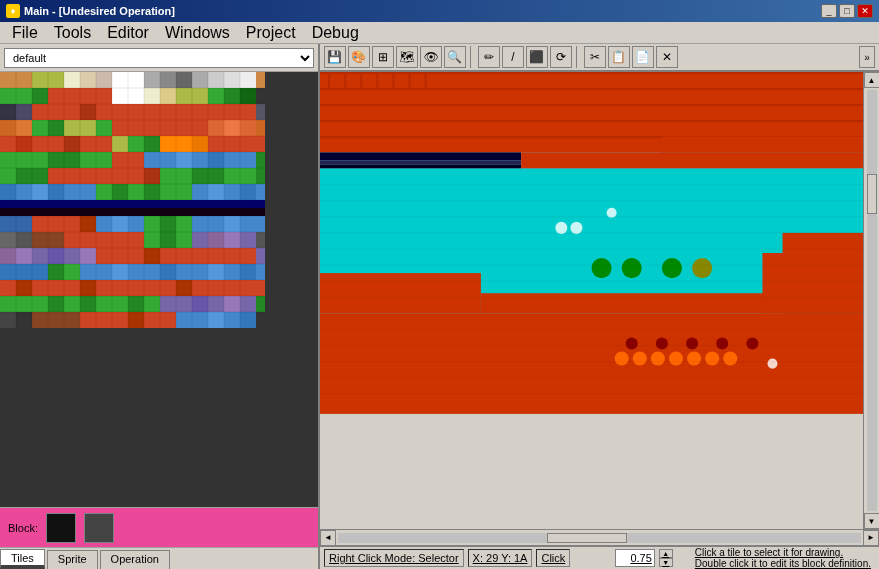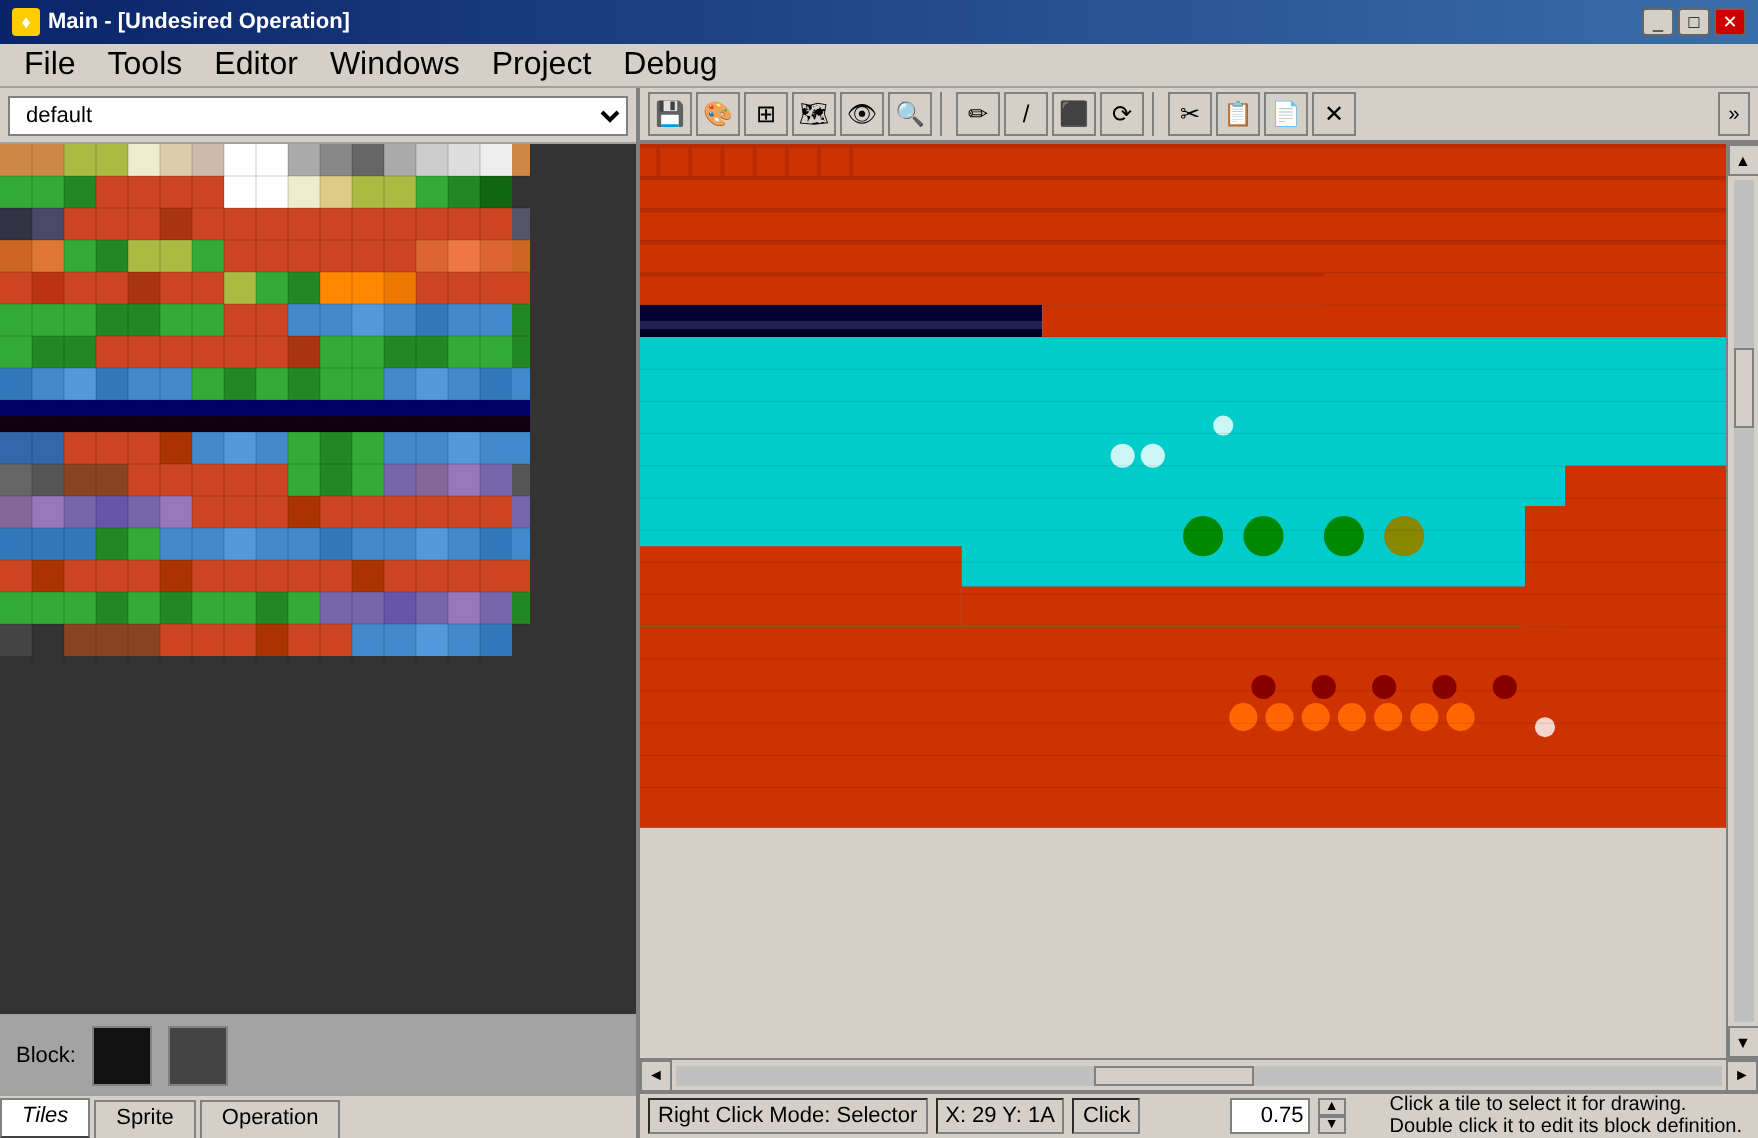--- a/index.html
+++ b/index.html
@@ -82,21 +82,21 @@
       background: #333;
       overflow: hidden;
       position: relative;
     }
 
     .block-preview {
       height: 40px;
       display: flex;
       align-items: center;
       padding: 4px 8px;
-      background: #a3a3a3;
+      background: #ec4899;
       border-top: 1px solid #a0a0a0;
       gap: 8px;
     }
     .block-label { font-size: 11px; }
     .block-swatch {
       width: 30px; height: 30px;
       background: #111;
       border: 1px solid #808080;
     }
     .block-swatch2 {
@@ -117,23 +117,22 @@
       border: 1px solid #808080;
       border-bottom: none;
       background: #d4d0c8;
       font-size: 11px;
       cursor: pointer;
       margin-right: 2px;
       margin-top: 2px;
     }
     .tab.active {
       background: white;
-      border-bottom: 1px solid #404040;
+      border-bottom: 4px solid #404040;
       margin-top: 1px;
-      font-style: italic;
     }
 
     
     .right-panel {
       flex: 1;
       display: flex;
       flex-direction: column;
       background: #d4d0c8;
     }
 
@@ -202,20 +201,21 @@
     
     .status-bar {
       height: 24px;
       background: #d4d0c8;
       border-top: 2px solid #808080;
       display: flex;
       align-items: center;
       padding: 0 4px;
       gap: 4px;
       font-size: 11px;
+      text-decoration: underline;
     }
     .status-item {
       padding: 0 4px;
       border: 1px inset #808080;
       height: 18px;
       display: flex;
       align-items: center;
       background: #d4d0c8;
     }
     .zoom-input {

